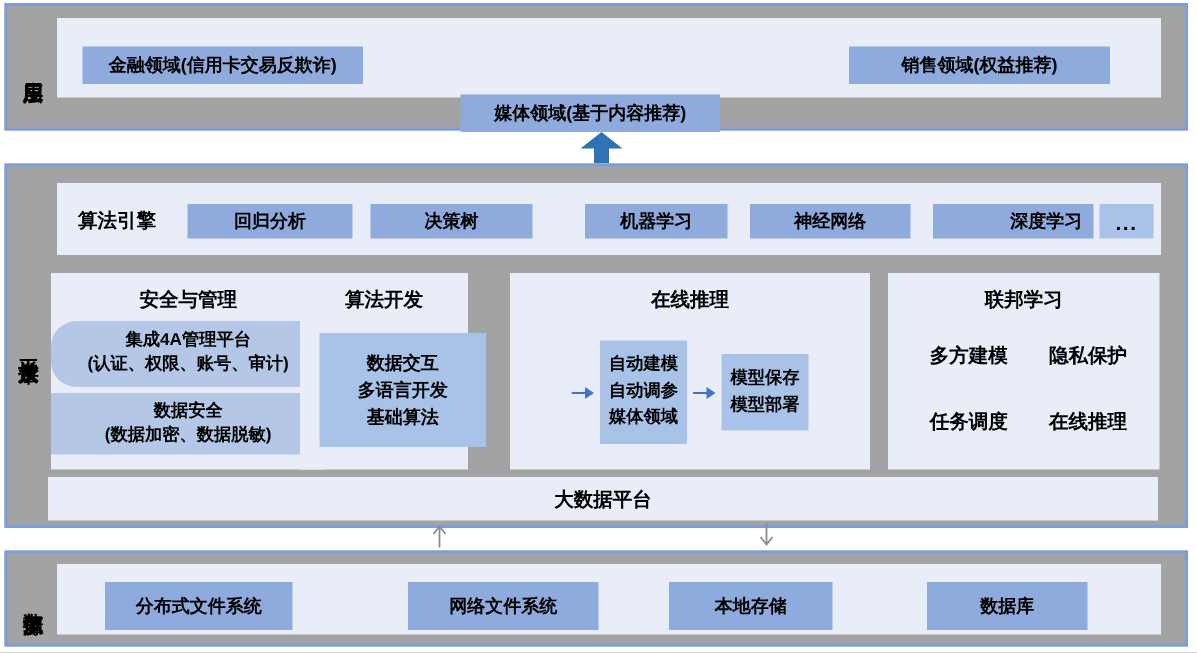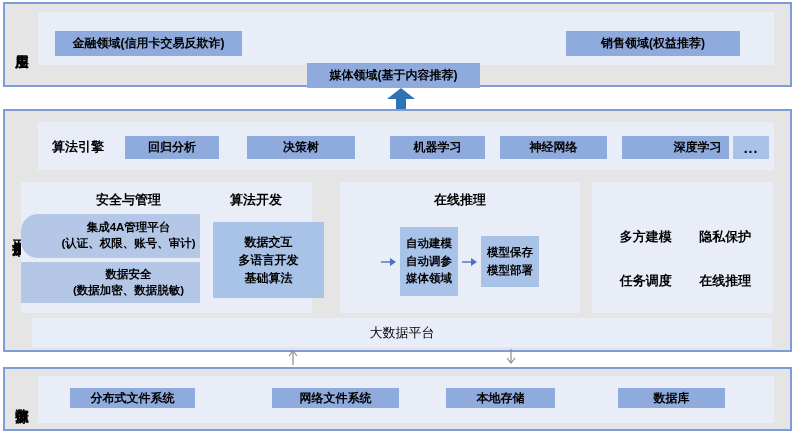--- a/index.html
+++ b/index.html
@@ -2,21 +2,21 @@
 <html><head>
 <meta charset="utf-8">
 <style>
   html,body{margin:0;padding:0;}
   body{
     width:798px;height:435px;position:relative;background:#ffffff;color:#000;
     font-family:"Liberation Sans","DejaVu Sans",sans-serif;overflow:hidden;
   }
   .layer{
     position:absolute;left:3px;width:789px;box-sizing:border-box;
-    border:2px solid #7E9DD8;background:#e5e5e5;
+    border:2px solid #7E9DD8;background:#a3a3a3;
   }
   #layer-app{top:2px;height:85px;}
   #layer-platform{top:109px;height:243px;}
   #layer-data{top:367px;height:64px;}
   .vlabel{
     position:absolute;top:50%;transform:translateY(-50%);
     writing-mode:vertical-rl;text-orientation:upright;
     font-weight:bold;font-size:13.5px;letter-spacing:1px;line-height:1;
   }
   #layer-app .vlabel{left:10px;}
@@ -33,29 +33,29 @@
   .app-box{top:19px;height:25px;}
   #app-box1{left:17px;width:187px;}
   #app-box2{left:269px;width:173px;margin-top:32px;}
   #app-box3{left:528px;width:174px;}
   
   #big-arrow{position:absolute;left:387px;top:88px;line-height:0;}
   
   #engine-panel{left:33px;top:11px;width:736px;height:48px;}
   #engine-title{position:absolute;left:14px;top:16px;font-weight:bold;font-size:13px;}
   .engine-box{top:14px;height:23px;}
-  #eng1{left:87px;width:94px;}
+  #eng1{left:87px;width:110px;}
   #eng2{left:209px;width:108px;}
   #eng3{left:352px;width:95px;}
   #eng4{left:462px;width:107px;}
   #eng5{left:584px;width:107px;padding-left:44px;}
   #eng-more{left:695px;width:36px;background:#A9C2E8;font-size:14px;letter-spacing:1px;}
   
   .sub-panel{top:71px;height:131px;}
-  #p-security{left:16px;width:183px;padding-left:32px;}
+  #p-security{left:29px;width:183px;}
   #p-dev{left:195px;width:112px;}
   #p-model{left:335px;width:240px;}
   #p-fed{left:587px;width:181px;}
   .ptitle{position:absolute;top:9px;left:0;width:100%;text-align:center;font-weight:bold;font-size:13px;}
   .sec-box{
     position:absolute;left:0;width:100%;background:#B4C7E7;font-weight:bold;
     font-size:11.5px;text-align:center;display:flex;flex-direction:column;
     justify-content:center;line-height:1.35;box-sizing:border-box;
   }
   #sec-box1{top:32px;height:44px;border-radius:17px;}
@@ -75,28 +75,28 @@
   }
   .step-arrow{line-height:0;flex:0 0 auto;}
   #fed-grid{
     position:absolute;left:14px;right:8px;top:46px;display:grid;
     grid-template-columns:1fr 1fr;row-gap:26px;justify-items:center;
     font-weight:bold;font-size:13px;
   }
   
   #bigdata-bar{
     left:27px;top:207px;width:740px;height:29px;display:flex;align-items:center;
-    justify-content:center;font-weight:normal;font-size:13px;
+    justify-content:center;font-weight:bold;font-size:13px;
   }
   
   #thin-up{position:absolute;left:287px;top:349px;line-height:0;}
   #thin-down{position:absolute;left:505px;top:348px;line-height:0;}
   
   #data-panel{left:33px;top:7px;width:736px;height:47px;}
-  .data-box{top:12px;height:20px;}
+  .data-box{top:12px;height:32px;}
   #db1{left:32px;width:125px;}
   #db2{left:234px;width:127px;}
   #db3{left:408px;width:109px;}
   #db4{left:580px;width:107px;}
 </style>
 </head>
 <body>
 
 <div class="layer" id="layer-app">
   <div class="vlabel">应用层</div>
@@ -168,20 +168,21 @@
           </svg>
       </div>
       <div class="step-box">
         <div>模型保存</div>
         <div>模型部署</div>
       </div>
     </div>
   </div>
 
   <div class="panel sub-panel" id="p-fed">
+    <div class="ptitle">联邦学习</div>
     <div id="fed-grid">
       <div>多方建模</div>
       <div>隐私保护</div>
       <div>任务调度</div>
       <div>在线推理</div>
     </div>
   </div>
 
   <div class="panel" id="bigdata-bar">大数据平台</div>
 </div>

